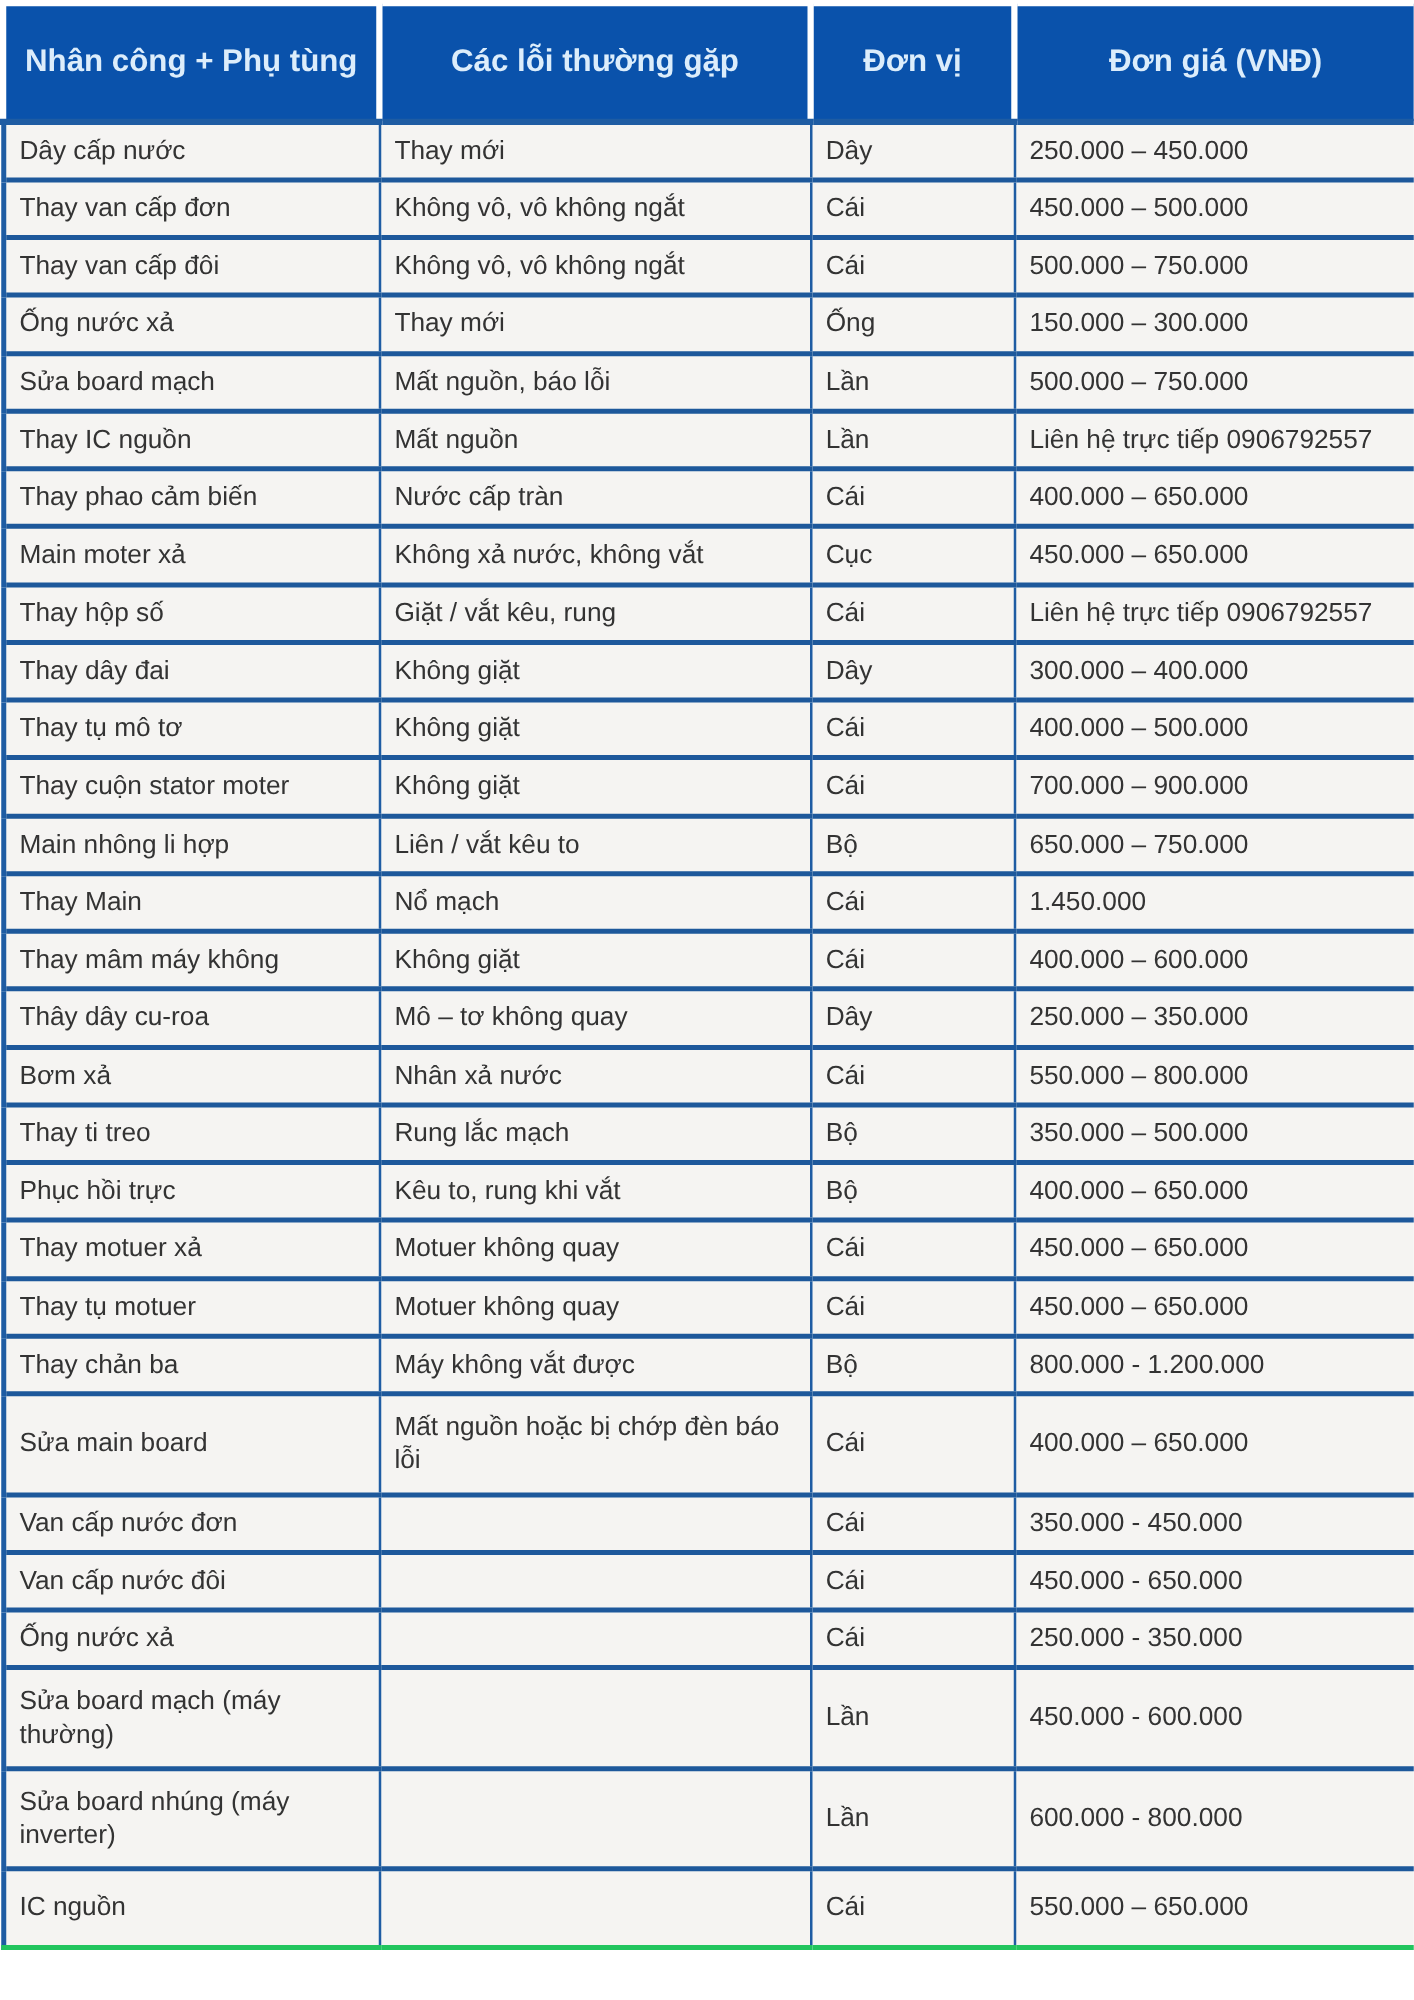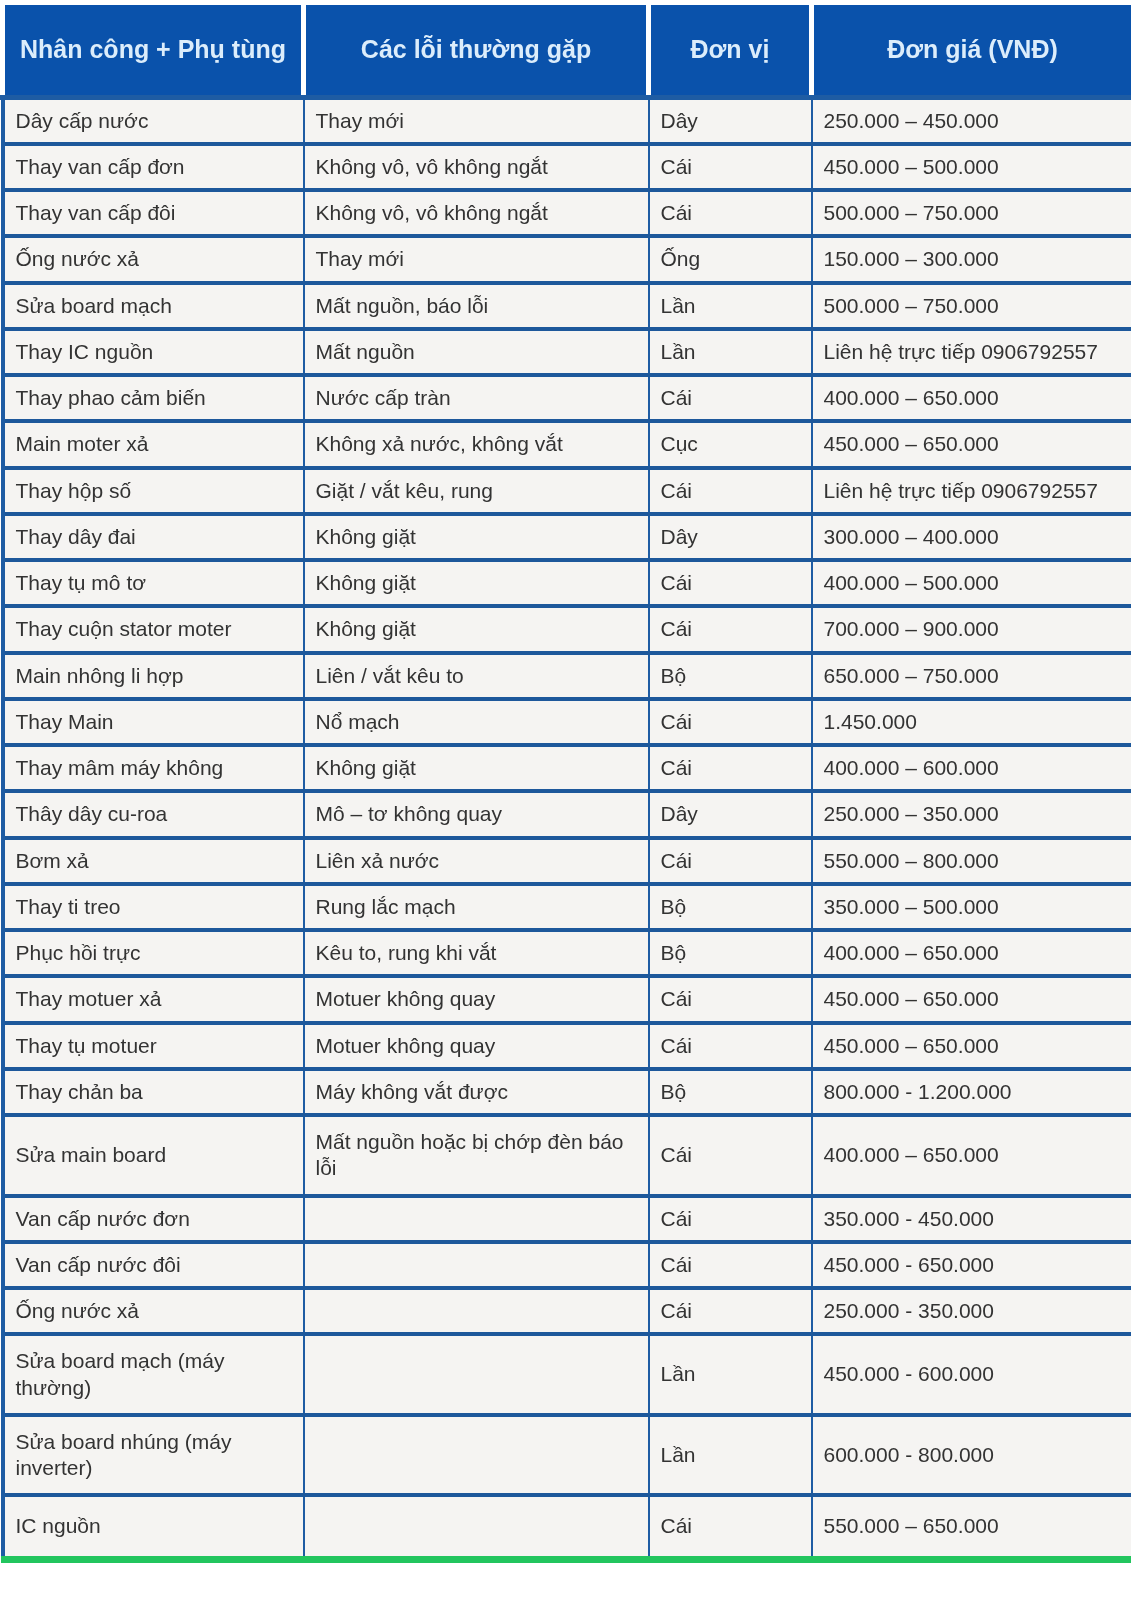--- a/index.html
+++ b/index.html
@@ -40,21 +40,21 @@
     vertical-align: middle;
     text-align: left;
     padding: 8px 11px;
     border: 2px solid #1e5ca3;
     border-top: 4px solid #1d589b;
     overflow-wrap: break-word;
   }
   table.price-table td:first-child { border-left-width: 4px; }
   table.price-table td:last-child  { border-right-width: 4px; }
   table.price-table tbody tr:last-child td {
-    border-bottom: 7px solid #22c55e;
+    border-bottom: 4px solid #22c55e;
     padding-top: 16px;
     padding-bottom: 16px;
   }
   
   table.price-table tbody tr.tall td { padding-top: 12px; padding-bottom: 12px; }
 </style>
 </head>
 <body>
 
 <div class="page">
@@ -165,21 +165,21 @@
           <td>400.000 – 600.000</td>
         </tr>
         <tr>
           <td>Thây dây cu-roa</td>
           <td>Mô – tơ không quay</td>
           <td>Dây</td>
           <td>250.000 – 350.000</td>
         </tr>
         <tr>
           <td>Bơm xả</td>
-          <td>Liên xả nước</td>
+          <td>Nhân xả nước</td>
           <td>Cái</td>
           <td>550.000 – 800.000</td>
         </tr>
         <tr>
           <td>Thay ti treo</td>
           <td>Rung lắc mạch</td>
           <td>Bộ</td>
           <td>350.000 – 500.000</td>
         </tr>
         <tr>

